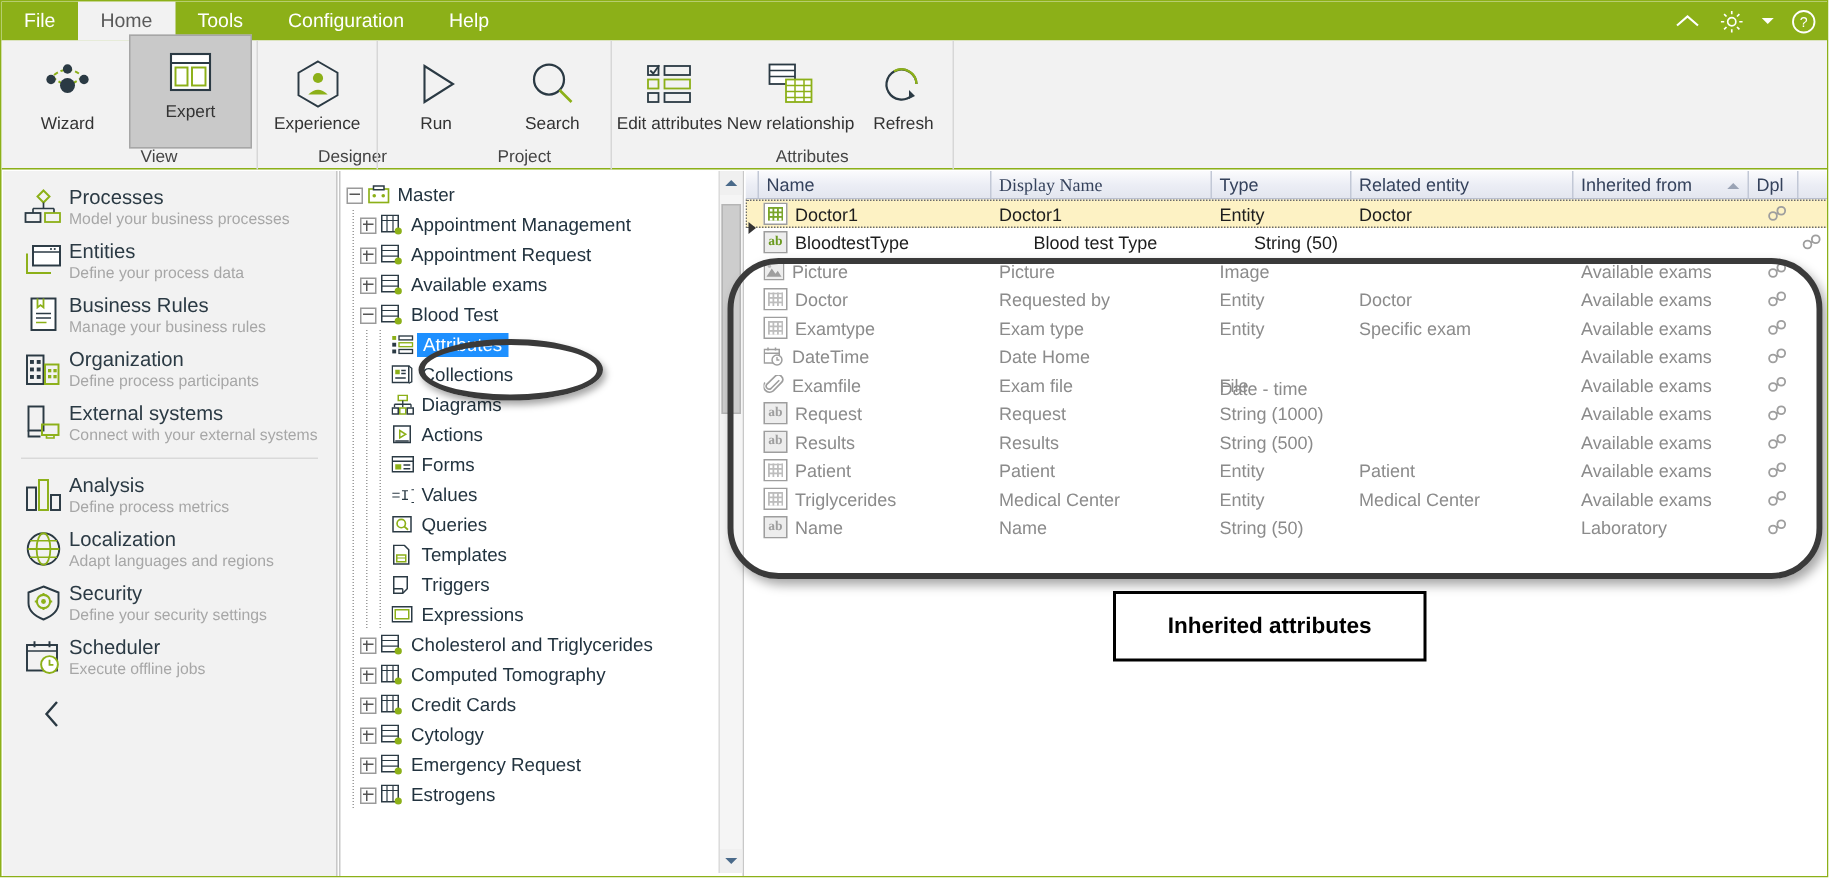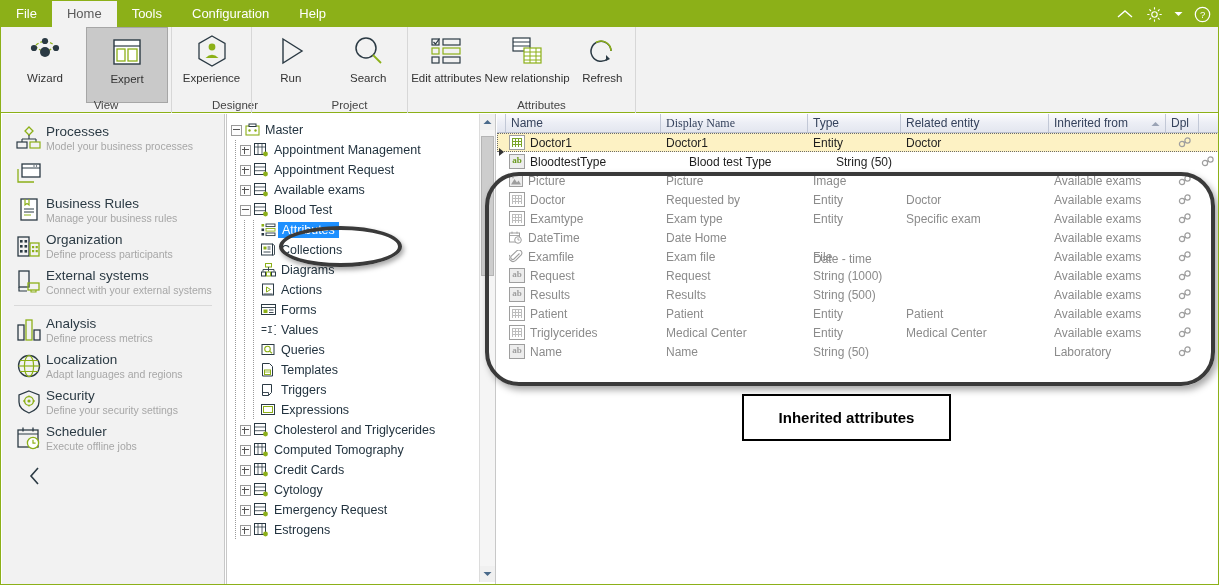--- a/index.html
+++ b/index.html
@@ -52,21 +52,21 @@
     border-bottom: 1px solid #8CB018;
     box-sizing: border-box;
   }
   .rgroup {
     position: absolute; top: 0; height: 86px;
     box-sizing: border-box;
   }
   .rgroup + .rgroup { border-left: 1px solid #d7d7d7; }
   .rgroup .gitems {
     height: 67px;
-    display: flex; align-items: flex-start; justify-content: center;
+    display: flex; align-items: center; justify-content: center;
     gap: 0px;
   }
   .gtitle {
     position: absolute; bottom: 2px; left: 0; right: 0;
     text-align: center;
     font-size: 11.5px; color: #444; margin-left: 40px;
   }
   .rbtn {
     width: 82px;
     padding-top: 4px;
@@ -427,20 +427,24 @@
         </div>
         <div class="sbitem">
           <div class="sico">
             <svg width="26" height="24" viewBox="0 0 26 24">
               <rect x="6" y="2" width="18" height="13" stroke="#2b3a44" stroke-width="1.3" fill="#fff"></rect>
               <line x1="6" y1="6" x2="24" y2="6" stroke="#2b3a44" stroke-width="1"></line>
               <path d="M2 7 v13 h16" stroke="#8CB018" stroke-width="1.3" fill="none"></path>
               <circle cx="18" cy="4" r="0.7" fill="#2b3a44"></circle>
               <circle cx="20.5" cy="4" r="0.7" fill="#2b3a44"></circle>
             </svg>
+          </div>
+          <div class="sbtext">
+            <div class="sbtitle">Entities</div>
+            <div class="sbsub">Define your process data</div>
           </div>
         </div>
         <div class="sbitem">
           <div class="sico">
             <svg width="26" height="24" viewBox="0 0 26 24">
               <rect x="5" y="1" width="16" height="21" stroke="#2b3a44" stroke-width="1.3" fill="#fff"></rect>
               <path d="M9 1 v6 l2-1.6 2 1.6 V1" stroke="#8CB018" stroke-width="1.2" fill="none"></path>
               <line x1="8" y1="11" x2="18" y2="11" stroke="#2b3a44" stroke-width="1"></line>
               <line x1="8" y1="14" x2="18" y2="14" stroke="#2b3a44" stroke-width="1"></line>
               <line x1="8" y1="17" x2="15" y2="17" stroke="#8CB018" stroke-width="1"></line>

